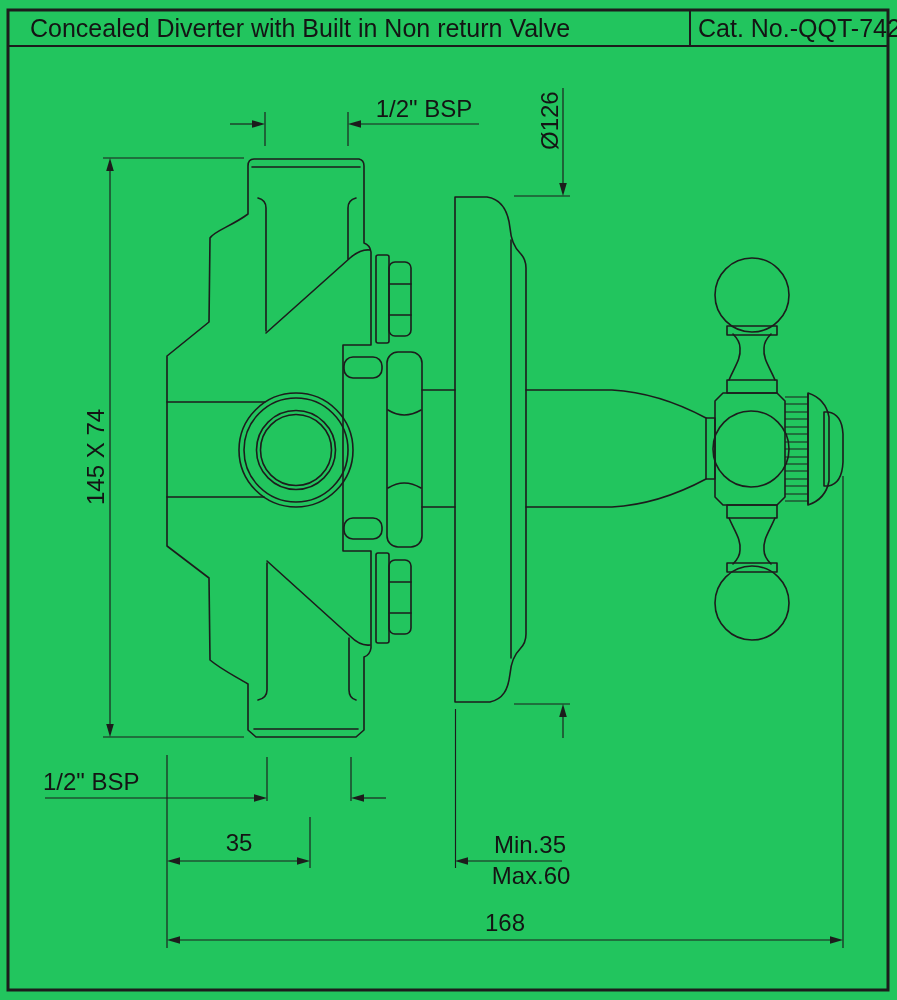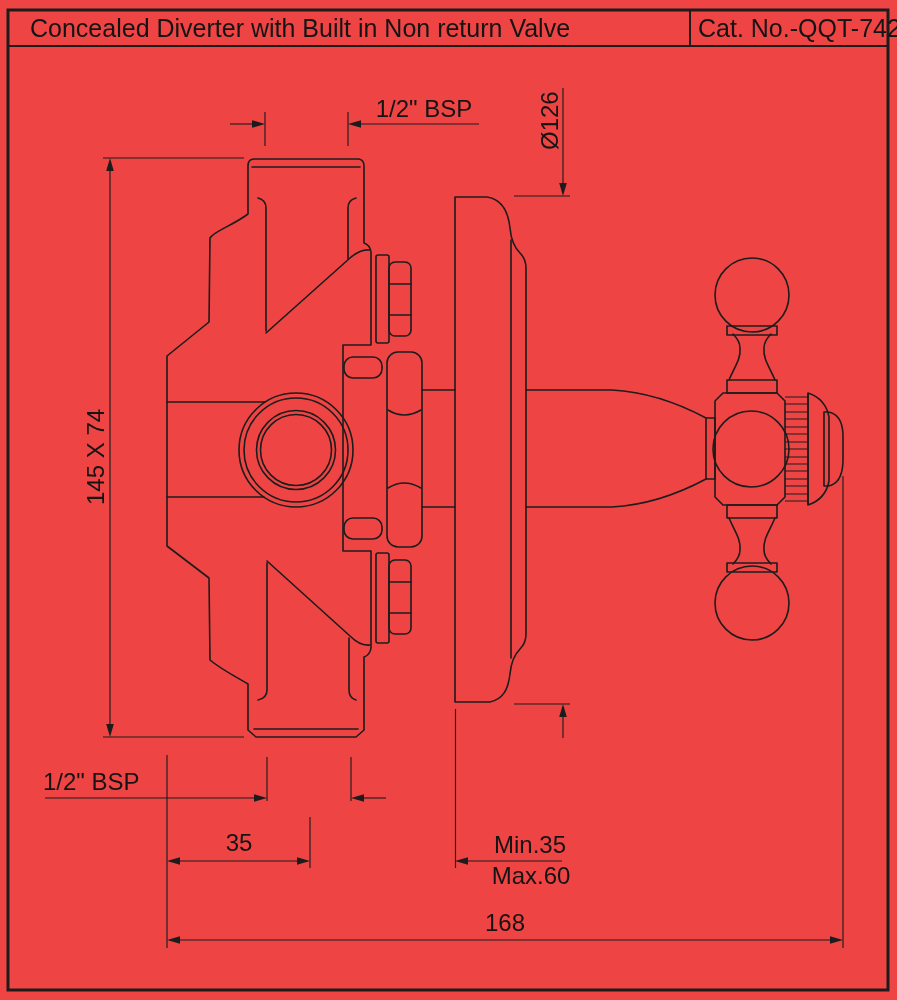--- a/index.html
+++ b/index.html
@@ -1,16 +1,16 @@
 <!DOCTYPE html>
 <html><head>
 <meta charset="utf-8">
 <style>
   html,body{margin:0;padding:0;background:#ffffff;}
-  .page{position:relative;width:897px;height:1000px;background:#ef4444;overflow:hidden;}
+  .page{position:relative;width:897px;height:1000px;background:#22c55e;overflow:hidden;}
   svg{display:block;}
   .ln{stroke:#1c1c1c;stroke-width:1.6;fill:none;stroke-linejoin:round;stroke-linecap:round;}
   .thin{stroke:#1c1c1c;stroke-width:1.15;fill:none;stroke-linecap:butt;}
   .ah{fill:#1c1c1c;stroke:none;}
   .frame{stroke:#1c1c1c;fill:none;}
   text{font-family:"Liberation Sans","DejaVu Sans",sans-serif;fill:#141414;}
   .title-text{font-size:25px;}
   .dim-text{font-size:24px;}
 </style>
 </head>

